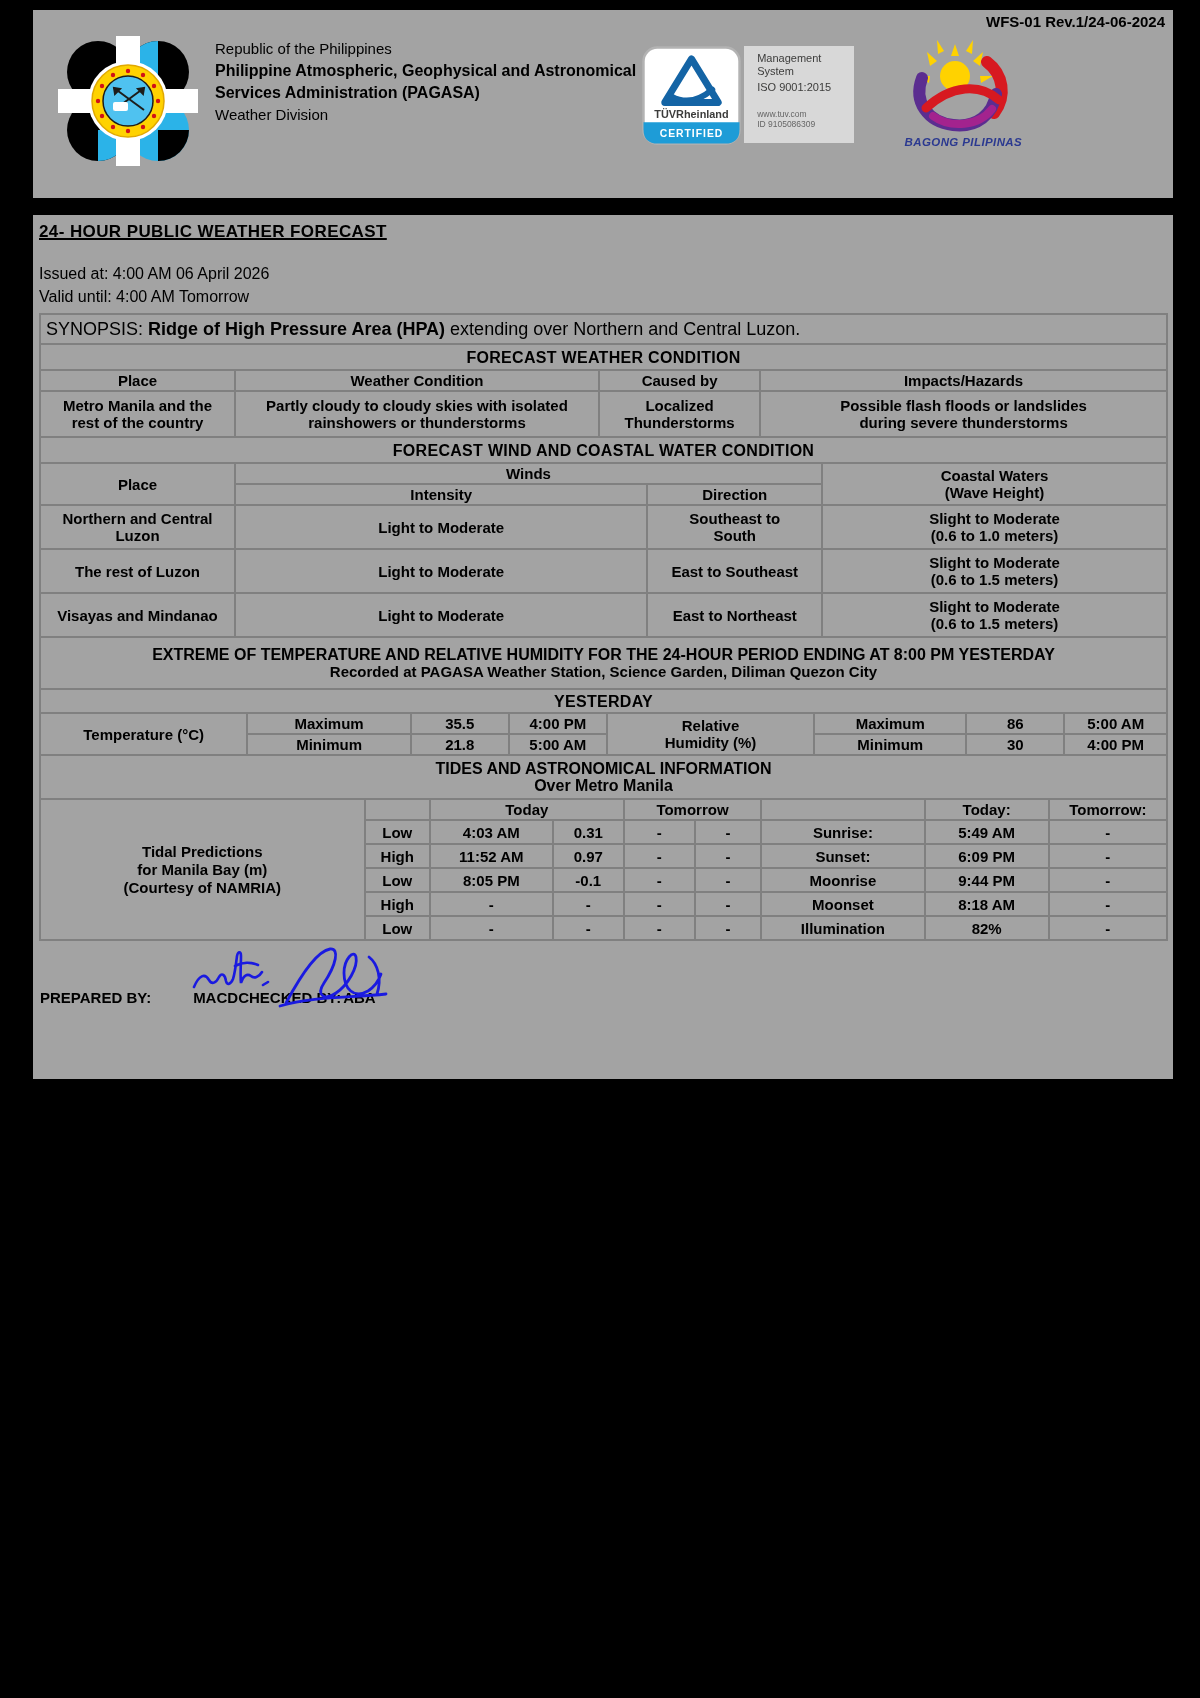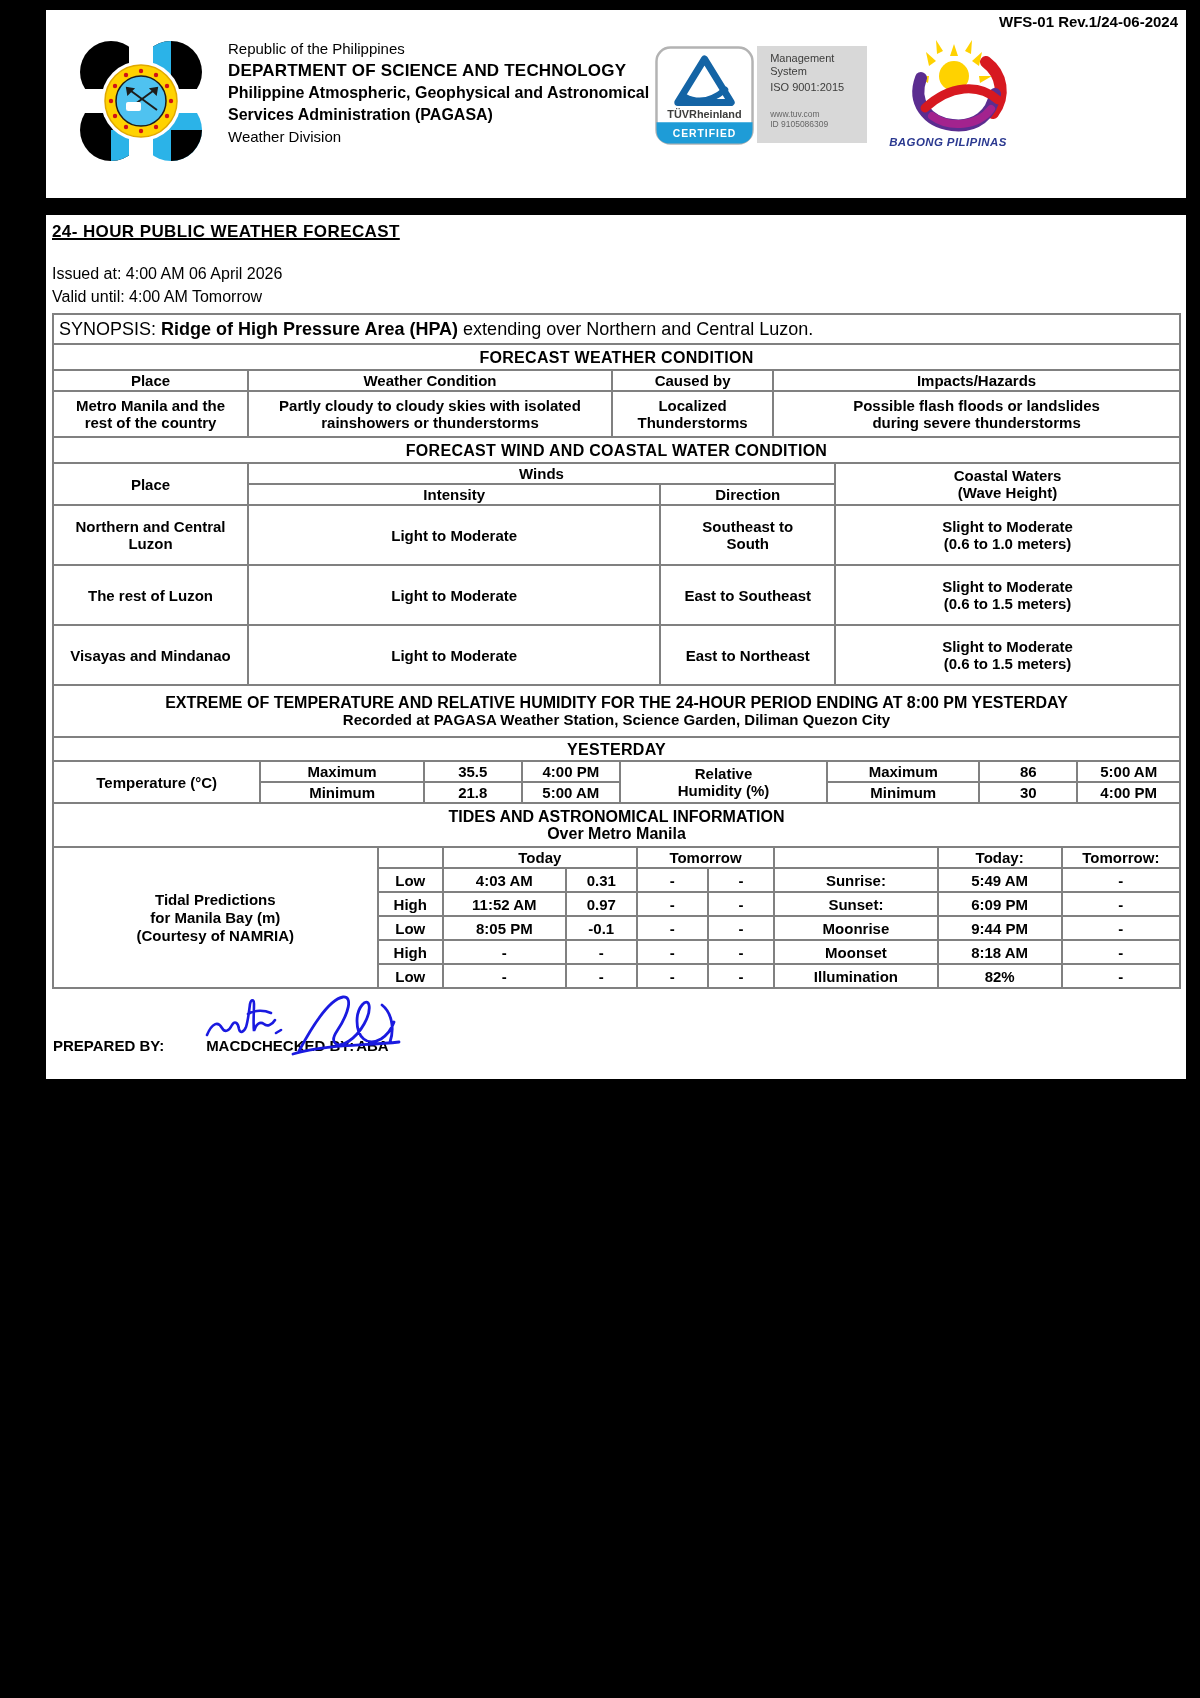--- a/index.html
+++ b/index.html
@@ -1,54 +1,54 @@
 <!DOCTYPE html>
 <html><head>
 <meta charset="utf-8">
 <style>
   *{box-sizing:border-box;margin:0;padding:0}
   html,body{background:#000}
   body{width:1200px;height:1698px;position:relative;overflow:hidden;
        font-family:"Liberation Sans",sans-serif;color:#000}
-  .sheet{position:absolute;left:46px;width:1140px;background:#ffffff}
+  .sheet{position:absolute;left:33px;width:1140px;background:#a3a3a3}
   .sheet1{top:10px;height:188px}
   .sheet2{top:215px;height:864px}
 
   
   .form-code{position:absolute;top:3px;right:8px;font-size:15px;font-weight:bold}
   .brandrow{display:flex;align-items:flex-start;padding:26px 0 0 24px}
   .agency{margin-left:16px;line-height:22px;padding-top:2px}
   .agency .r{font-size:15px}
   .agency .b1{font-size:17px;font-weight:bold;letter-spacing:.2px}
   .agency .b2{font-size:16px;font-weight:bold}
   .certs{display:flex;margin-left:6px;margin-top:10px}
   .tuv-panel{width:110px;height:97px;background:#d8d8d8;padding:6px 13px;margin-left:3px}
   .tuv-panel .m{font-size:11px;color:#3c3c3b;line-height:13px}
   .tuv-panel .iso{font-size:11px;color:#3c3c3b;margin-top:3px}
   .tuv-panel .s{font-size:8.5px;color:#666;line-height:10px}
   .tuv-panel .s1{margin-top:16px}
-  .bagong{margin-left:22px;width:146px;text-align:left}
+  .bagong{margin-left:22px;width:146px;text-align:right}
   .bagong .cap{font-size:11.5px;font-weight:bold;font-style:italic;color:#2b3990;letter-spacing:.4px;margin-top:-4px}
 
   
   .doc-inner{padding:7px 5px 0 6px}
   .doc-title{font-size:17px;font-weight:bold;text-decoration:underline;text-decoration-thickness:2px;margin-bottom:20px;letter-spacing:.4px}
   .meta-line{font-size:16px;line-height:23px}
   .tables{margin-top:5px}
   table{border-collapse:collapse;width:100%;table-layout:fixed;margin-top:-2px}
   table.first{margin-top:0}
   td{border:2px solid #808080;padding:1px 4px;text-align:center;vertical-align:middle;
      font-size:15px;font-weight:bold;line-height:17px}
   .ln{display:block}
   td.syn{text-align:left;font-weight:normal;font-size:18px;height:30px;padding-left:5px}
   td.syn .sb{font-weight:bold}
   td.sec{font-size:16px;height:26px;letter-spacing:.3px}
   tr.h26 td{height:14px}
   tr.h46 td{height:46px}
-  tr.h48 td{height:60px}
+  tr.h48 td{height:44px}
   tr.h24 td{height:24px}
   td.two{height:52px}
   td.tides-label{line-height:18px}
 
   
   .footer{display:flex;align-items:baseline;margin-top:48px;padding:0 2px 0 1px;font-size:15px;font-weight:bold}
   .prep{position:relative}
   .prep-name{margin-left:42px}
   .sig-prep{position:absolute;left:150px;top:-44px}
   .check{position:relative}
@@ -96,21 +96,20 @@
         <path d="M56 52 L86 74" fill="none"></path>
         <path d="M86 52 L56 74" fill="none"></path>
         <path d="M86 52 l-6 1 5 5 z"></path>
         <path d="M56 52 l6 1 -5 5 z"></path>
       </g>
       <rect x="55" y="66" width="15" height="9" rx="2" fill="#fff"></rect>
     </svg>
 
     <div class="agency">
       <div class="r">Republic of the Philippines</div>
-      <div class="b1">DEPARTMENT OF SCIENCE AND TECHNOLOGY</div>
       <div class="b2">Philippine Atmospheric, Geophysical and Astronomical</div>
       <div class="b2">Services Administration (PAGASA)</div>
       <div class="r">Weather Division</div>
     </div>
 
     <div class="certs">
       <svg width="99" height="99" viewBox="0 0 100 100" aria-hidden="true">
         <rect x="1.5" y="1.5" width="97" height="97" rx="14" fill="#fff" stroke="#b3b3b3" stroke-width="2.5"></rect>
         <path d="M50 13 L77 57 L23 57 Z" fill="none" stroke="#1464a5" stroke-width="7" stroke-linejoin="round"></path>
         <path d="M30 51 q20 11 41 -7" fill="none" stroke="#1464a5" stroke-width="6" stroke-linecap="round"></path>

